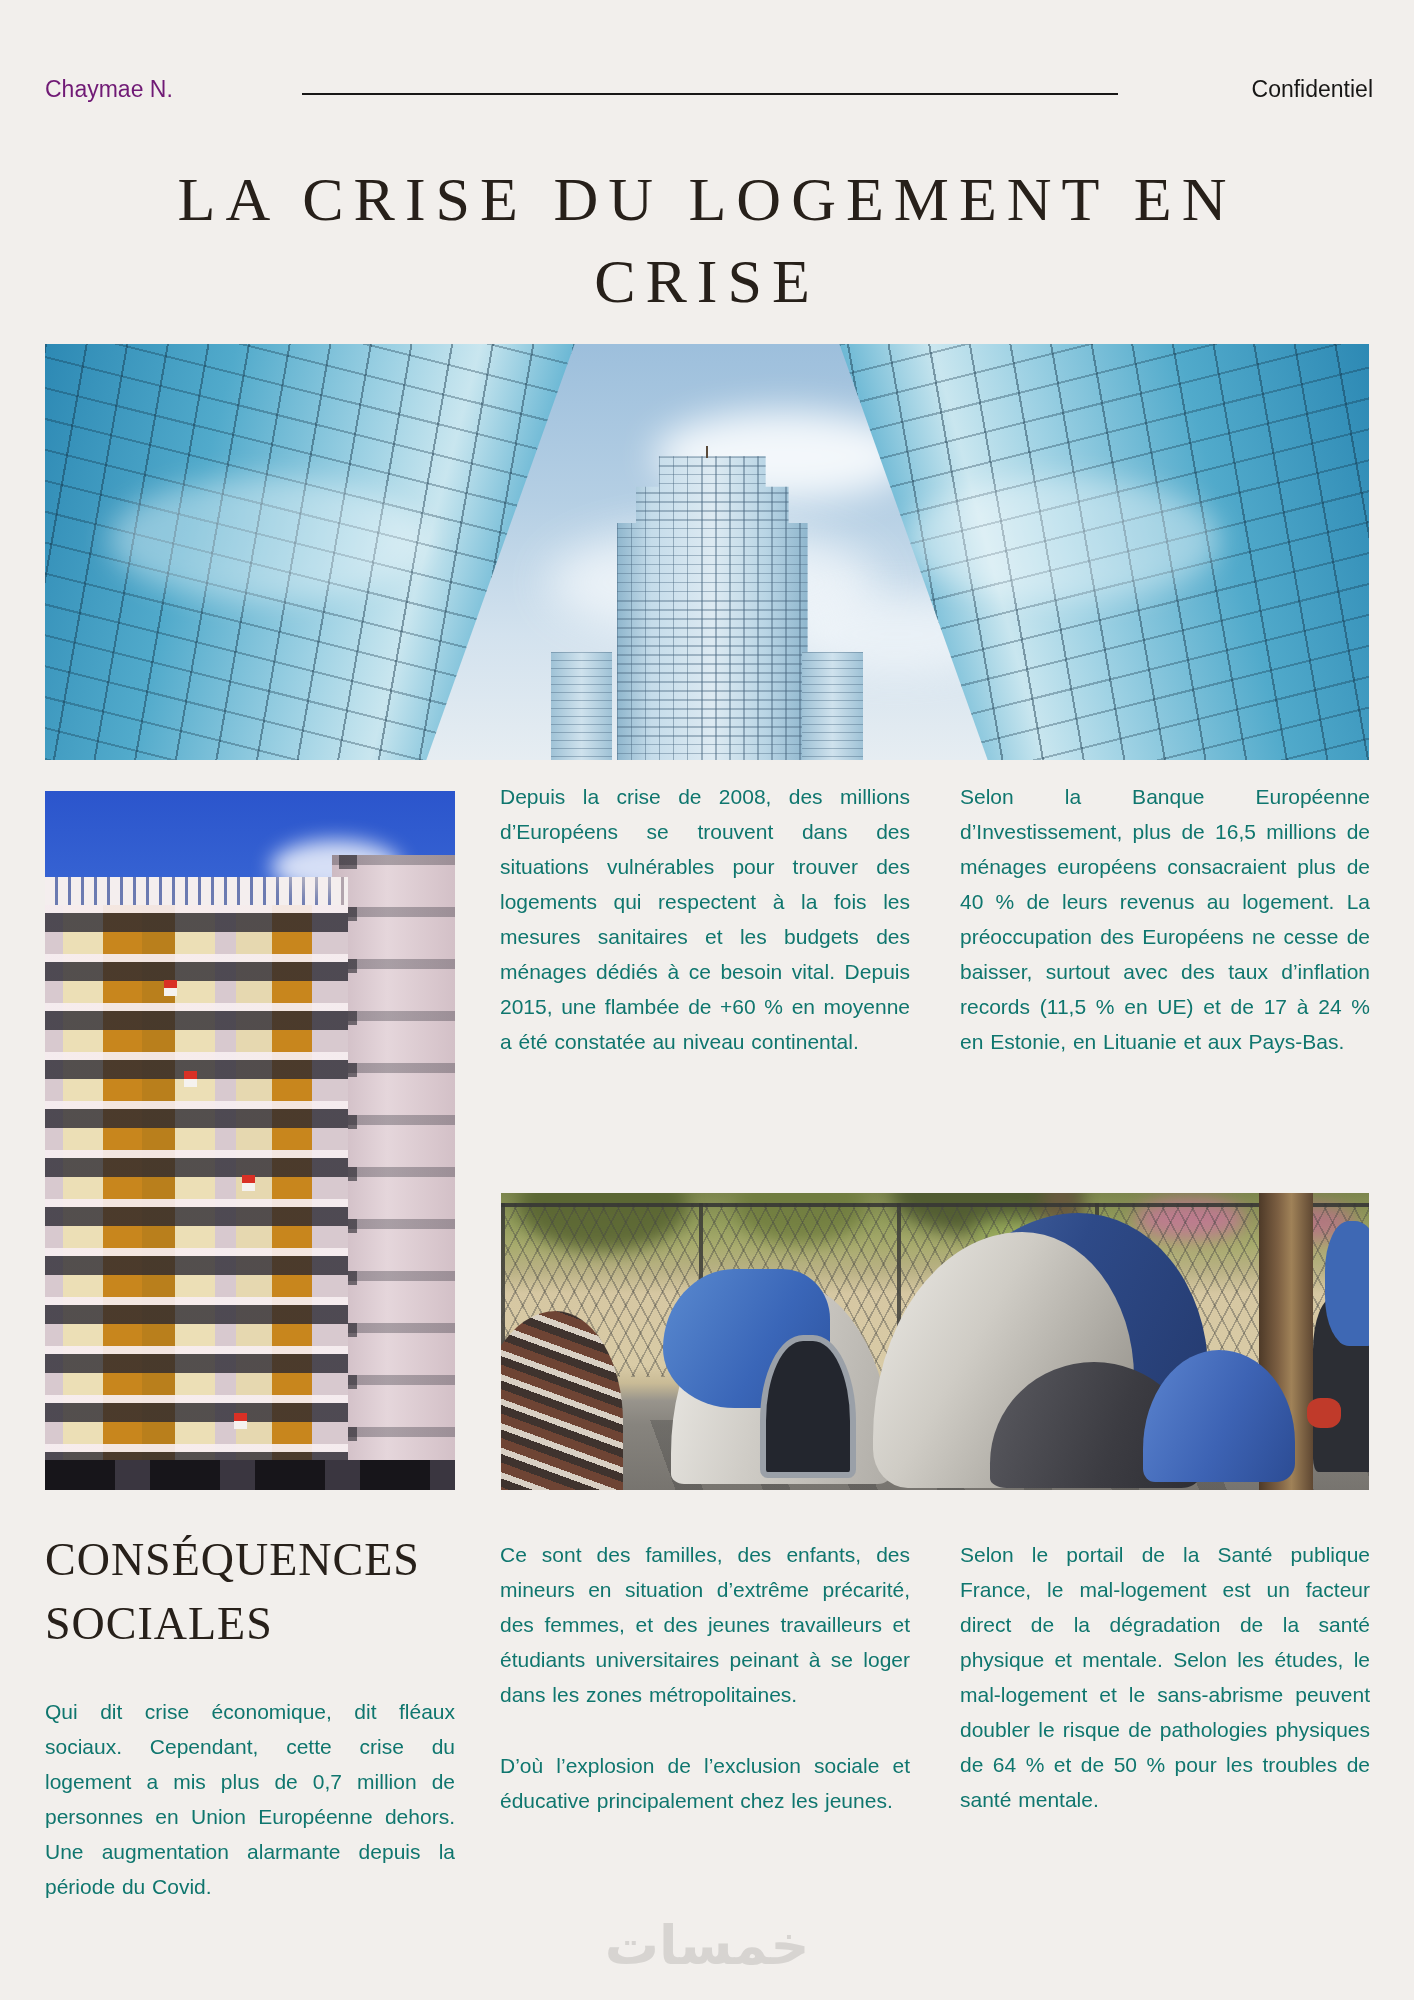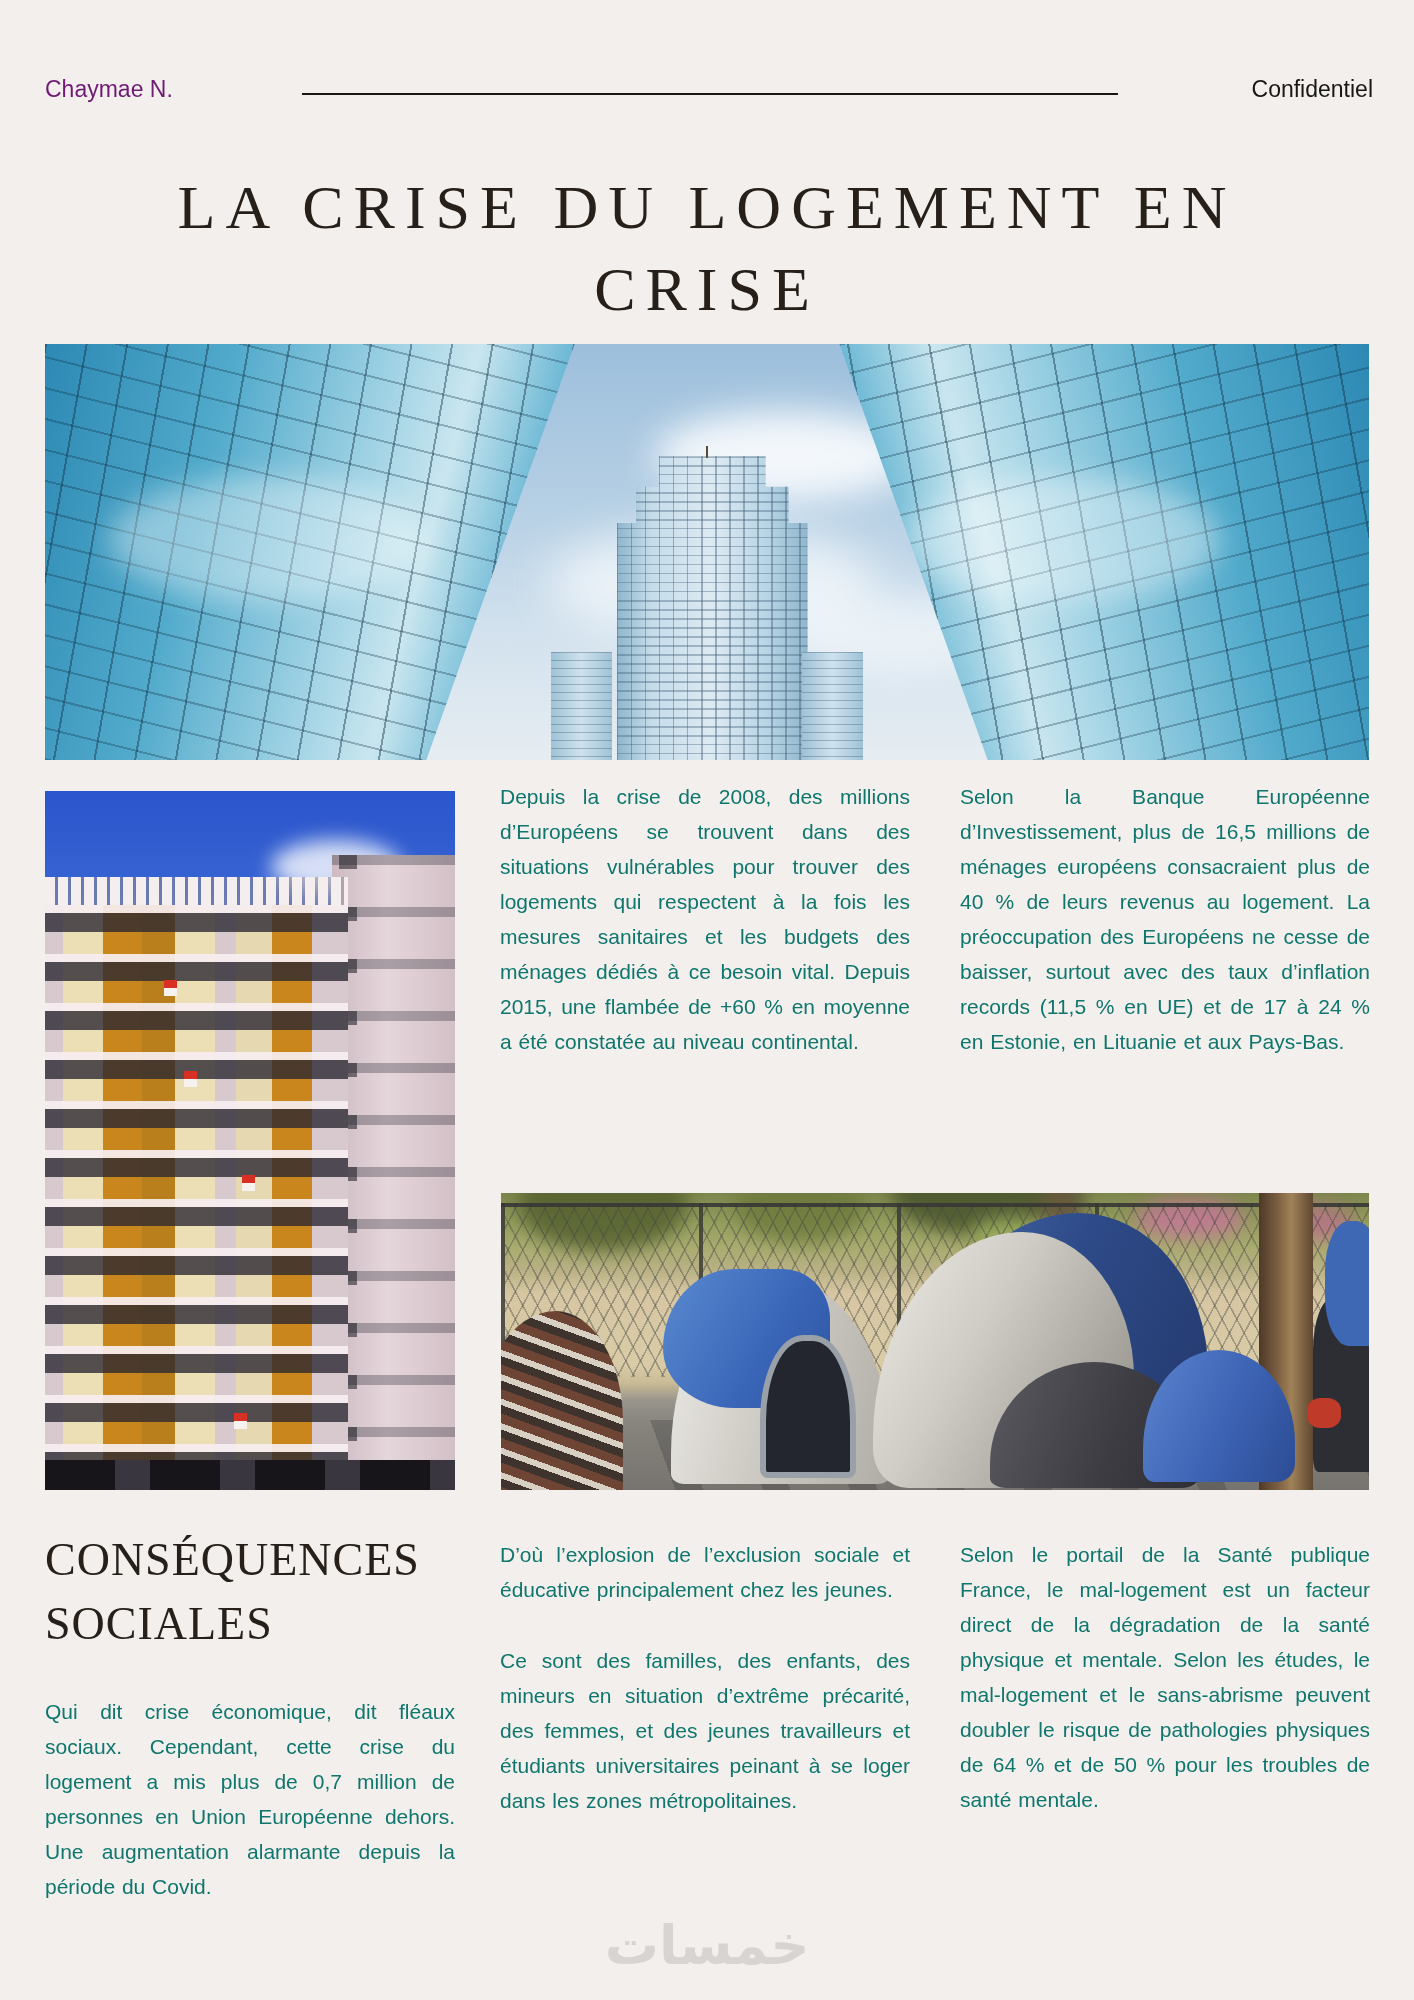--- a/index.html
+++ b/index.html
@@ -151,21 +151,21 @@
 </style>
 </head>
 <body>
 
 <div class="page">
 
   <span class="hdr-author">Chaymae N.</span>
   <div class="hdr-rule"></div>
   <span class="hdr-tag">Confidentiel</span>
 
-  <h1 class="title" style="margin:8px;">
+  <h1 class="title" style="margin:0;">
     <span>LA CRISE DU LOGEMENT EN</span>
     <span>CRISE</span>
   </h1>
 
   <div class="hero" aria-hidden="true">
     <div class="cloud c1"></div>
     <div class="cloud c2"></div>
     <div class="cloud c3"></div>
     <div class="tower tcenter"></div>
     <div class="tower tsmall ts1"></div>
@@ -228,22 +228,22 @@
 
   <h2 class="section-heading" style="margin:0;">
     <span>CONSÉQUENCES</span>
     <span>SOCIALES</span>
   </h2>
 
   <div class="col col-left row2-left">
     <p>Qui dit crise économique, dit fléaux sociaux. Cependant, cette crise du logement a mis  plus de 0,7 million de personnes en Union Européenne dehors. Une augmentation alarmante depuis la période du Covid.</p>
   </div>
   <div class="col col-mid row2">
+    <p>Ce sont des familles, des enfants, des mineurs en situation d’extrême précarité, des femmes, et des jeunes travailleurs et étudiants universitaires peinant à se loger dans les zones métropolitaines.</p>
     <p>D’où l’explosion de l’exclusion sociale et éducative principalement chez les jeunes.</p>
-    <p>Ce sont des familles, des enfants, des mineurs en situation d’extrême précarité, des femmes, et des jeunes travailleurs et étudiants universitaires peinant à se loger dans les zones métropolitaines.</p>
   </div>
   <div class="col col-right row2">
     <p>Selon le portail de la Santé publique France, le mal-logement est un facteur direct de la dégradation de la santé physique et mentale. Selon les études, le mal-logement et le sans-abrisme peuvent doubler le risque de pathologies physiques de 64 % et de 50 % pour les troubles de santé mentale.</p>
   </div>
 
   <div class="watermark">خمسات</div>
 
 </div>
 
 </body></html>

